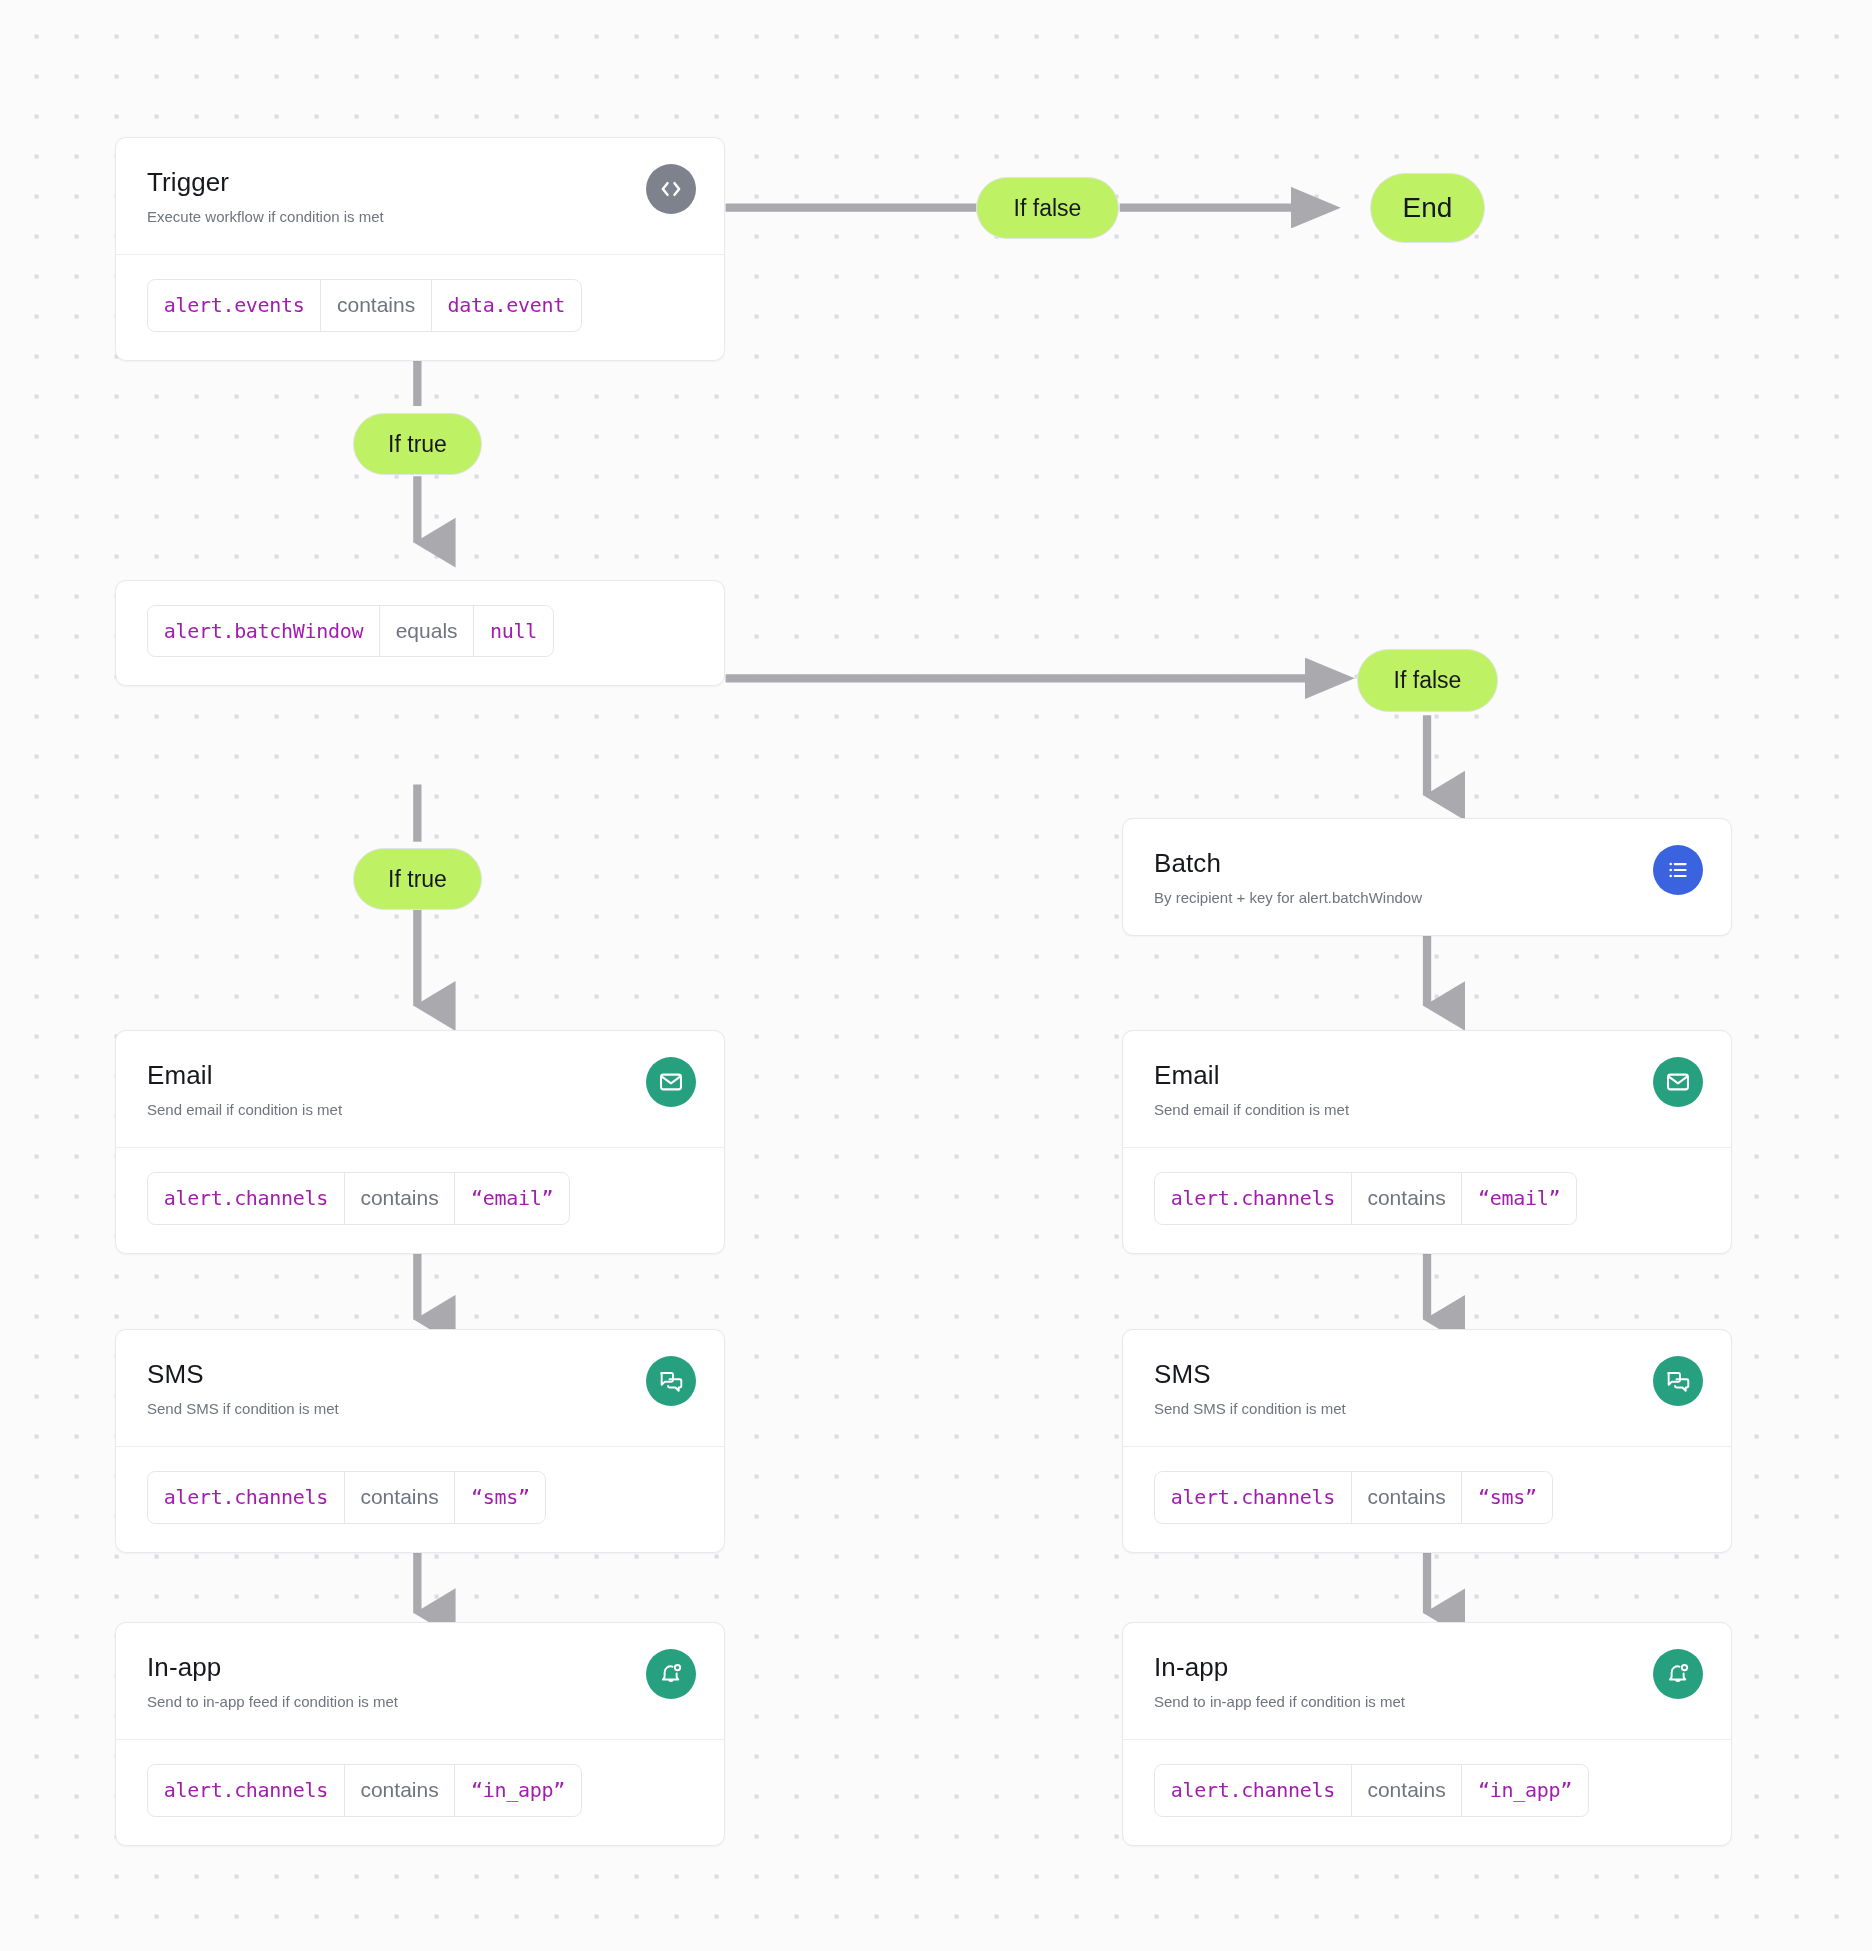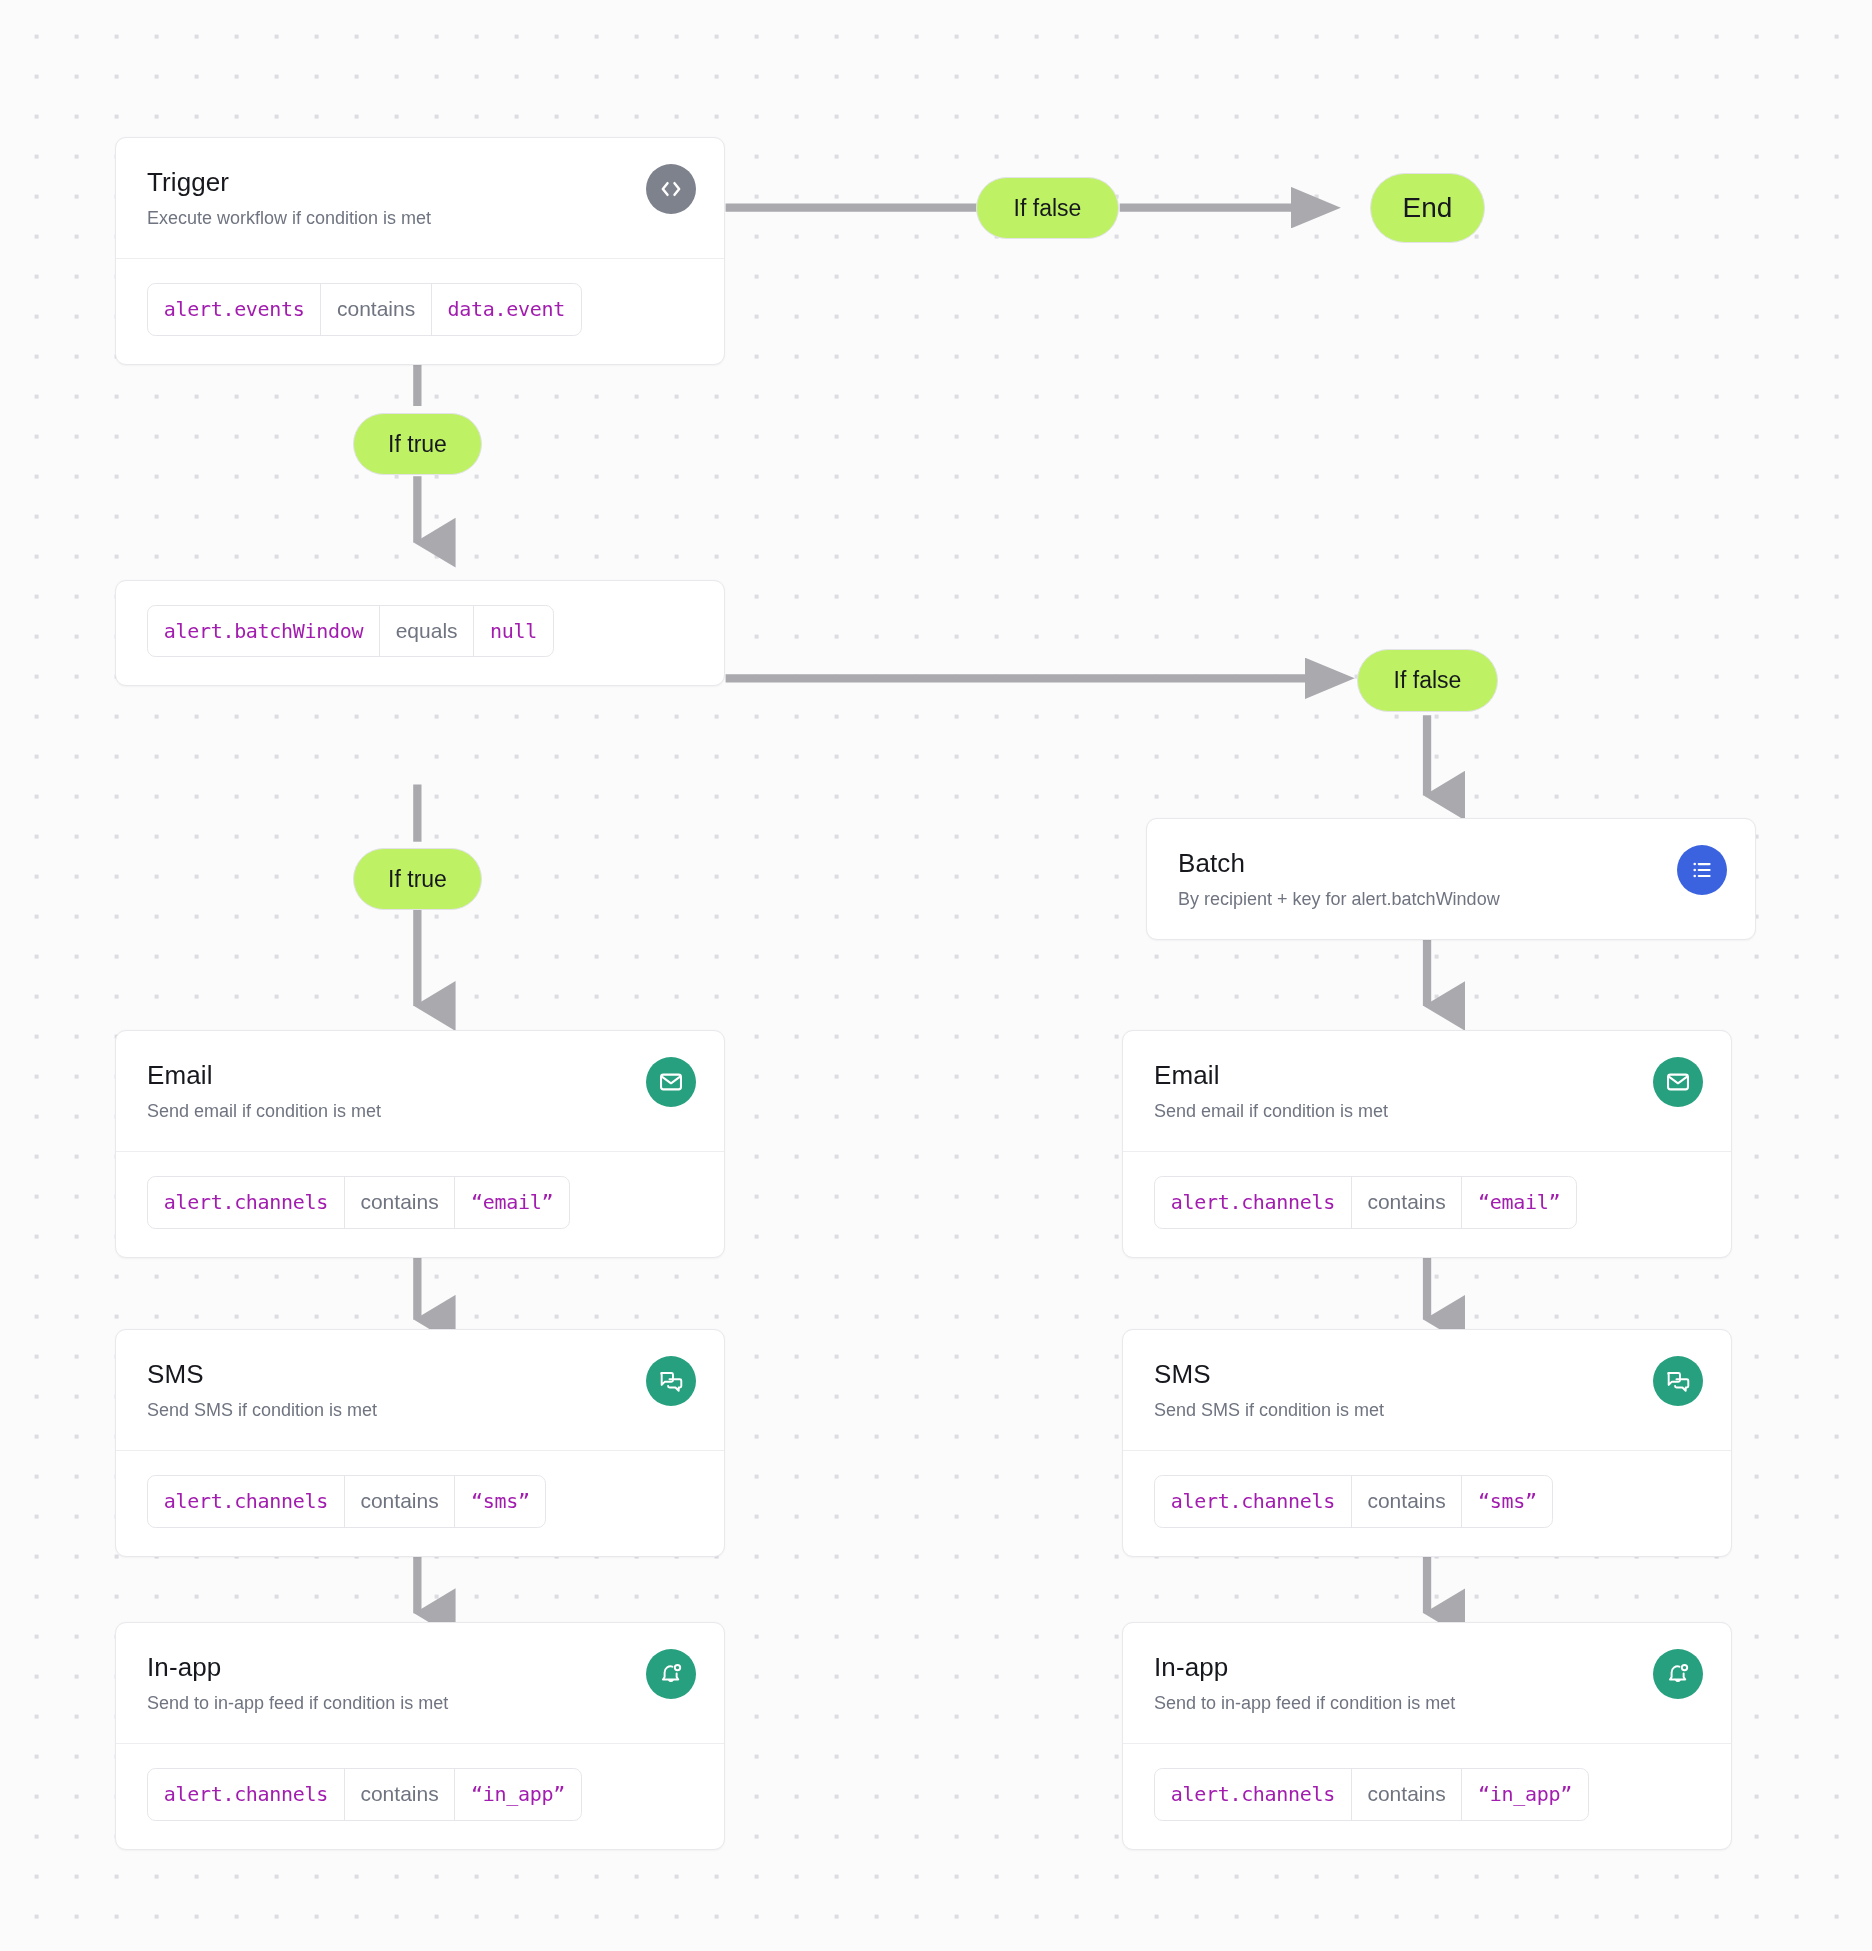--- a/index.html
+++ b/index.html
@@ -56,21 +56,21 @@
   .card-title {
     font-size: 26px;
     font-weight: 400;
     color: #16181d;
     letter-spacing: 0.1px;
     line-height: 1.25;
   }
 
   .card-sub {
     margin-top: 8.3px;
-    font-size: 18px;
+    font-size: 15px;
     font-weight: 400;
     color: #6f7480;
     line-height: 1.3;
   }
 
   .card-icon {
     position: absolute;
     top: 26px;
     right: 28px;
     width: 50px;
@@ -202,21 +202,21 @@
   <div class="card has-cond" style="left:115px; top:580px; width:610px;">
     <div class="card-cond">
       <div class="cond-chip">
         <span class="cond-part cond-field">alert.batchWindow</span>
         <span class="cond-part cond-op">equals</span>
         <span class="cond-part cond-value">null</span>
       </div>
     </div>
   </div>
 
-  <div class="card" style="left:1122px; top:818px; width:610px;margin-left:24px;">
+  <div class="card" style="left:1122px; top:818px; width:610px;">
     <div class="card-head">
       <div class="card-title">Batch</div>
       <div class="card-sub">By recipient + key for alert.batchWindow</div>
       <div class="card-icon" style="background:#3b63e0;">
         <svg width="26" height="26" viewBox="0 0 24 24" fill="none" stroke="#ffffff" stroke-width="2" stroke-linecap="round">
           <line x1="9" y1="6.5" x2="19" y2="6.5"></line>
           <line x1="9" y1="12" x2="19" y2="12"></line>
           <line x1="9" y1="17.5" x2="19" y2="17.5"></line>
           <circle cx="5.3" cy="6.5" r="1.2" fill="#ffffff" stroke="none"></circle>
           <circle cx="5.3" cy="12" r="1.2" fill="#ffffff" stroke="none"></circle>

